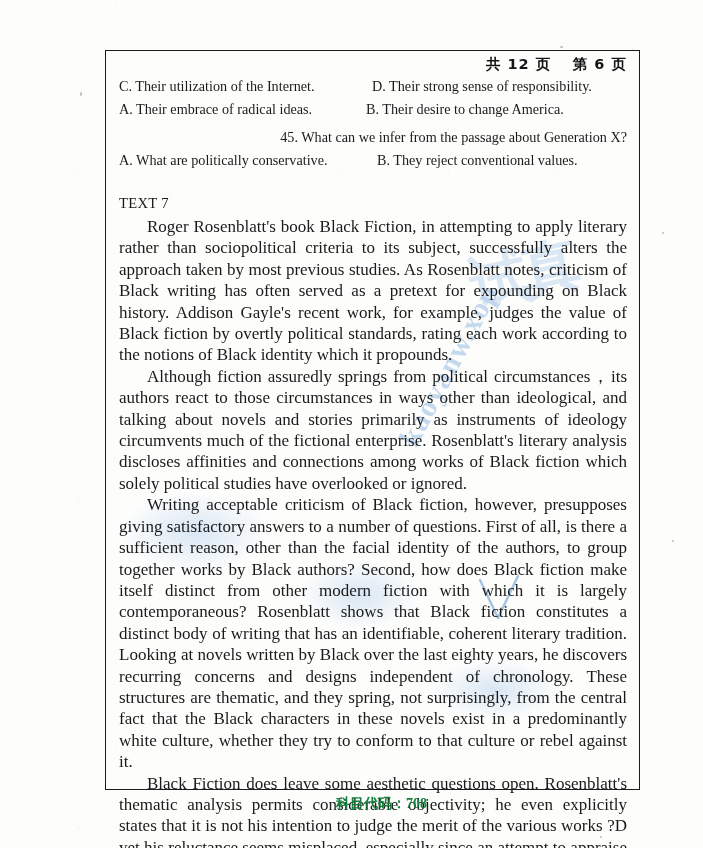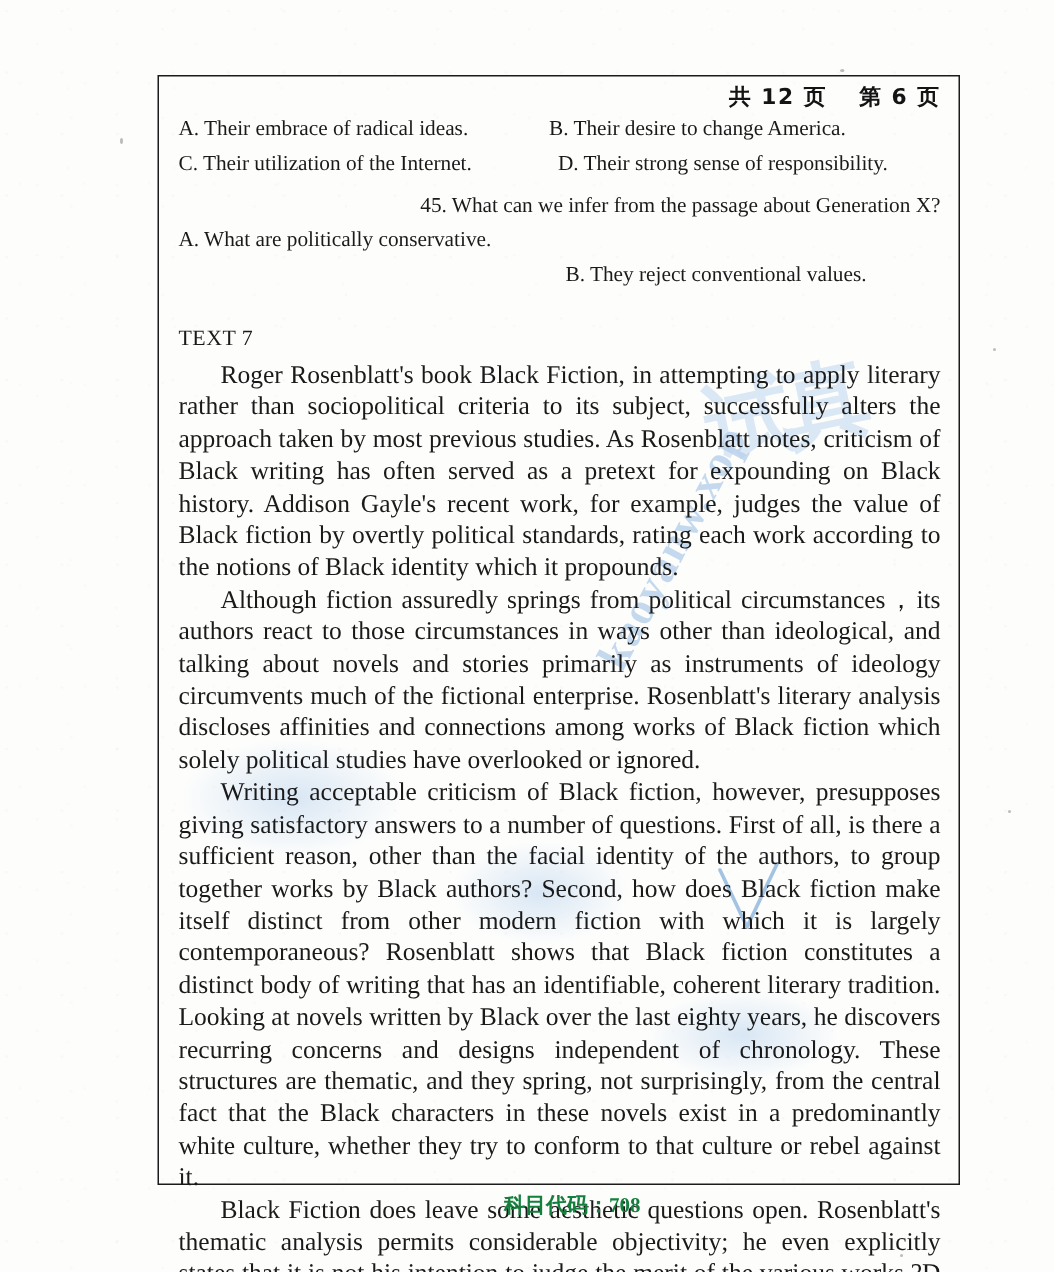--- a/index.html
+++ b/index.html
@@ -131,21 +131,21 @@
   }
   .mcq-opt-a { width: 247px; flex: 0 0 247px; }
   .mcq-opt-b { flex: 1 1 auto; }
   .mcq-stem {
     font-size: 14.2px;
     line-height: 22.5px;
     white-space: nowrap;
     text-align: right;
   }
   .mcq-row.indent-b .mcq-opt-b { padding-left: 6px; }
-  .mcq-row.indent-b2 .mcq-opt-b { padding-left: 11px; margin-top: 23px; }
+  .mcq-row.indent-b2 .mcq-opt-b { padding-left: 11px; }
 
   .section-title {
     font-size: 14.6px;
     line-height: 20px;
     margin: 22px 0 3px 0;
     letter-spacing: .3px;
   }
 
   .para {
     font-size: 17px;
@@ -198,27 +198,27 @@
     <path d="M4 6 L22 44 L42 2" fill="none" stroke="#93b8dd" stroke-width="2.4" stroke-linecap="round" stroke-linejoin="round" opacity="0.85"></path>
   </svg>
 
   <div class="page-frame">
 
     <div class="page-header">共 12 页　 第 6 页</div>
 
     <div class="content">
 
       <div class="mcq-block">
+        <div class="mcq-row indent-b">
+          <span class="mcq-opt-a">C. Their utilization of the Internet.</span>
+          <span class="mcq-opt-b">D. Their strong sense of responsibility.</span>
+        </div>
         <div class="mcq-row">
           <span class="mcq-opt-a">A. Their embrace of radical ideas.</span>
           <span class="mcq-opt-b">B. Their desire to change America.</span>
-        </div>
-        <div class="mcq-row indent-b">
-          <span class="mcq-opt-a">C. Their utilization of the Internet.</span>
-          <span class="mcq-opt-b">D. Their strong sense of responsibility.</span>
         </div>
       </div>
 
       <div class="mcq-stem">45. What can we infer from the passage about Generation X?</div>
 
       <div class="mcq-block">
         <div class="mcq-row indent-b2">
           <span class="mcq-opt-a">A. What are politically conservative.</span>
           <span class="mcq-opt-b">B. They reject conventional values.</span>
         </div>

